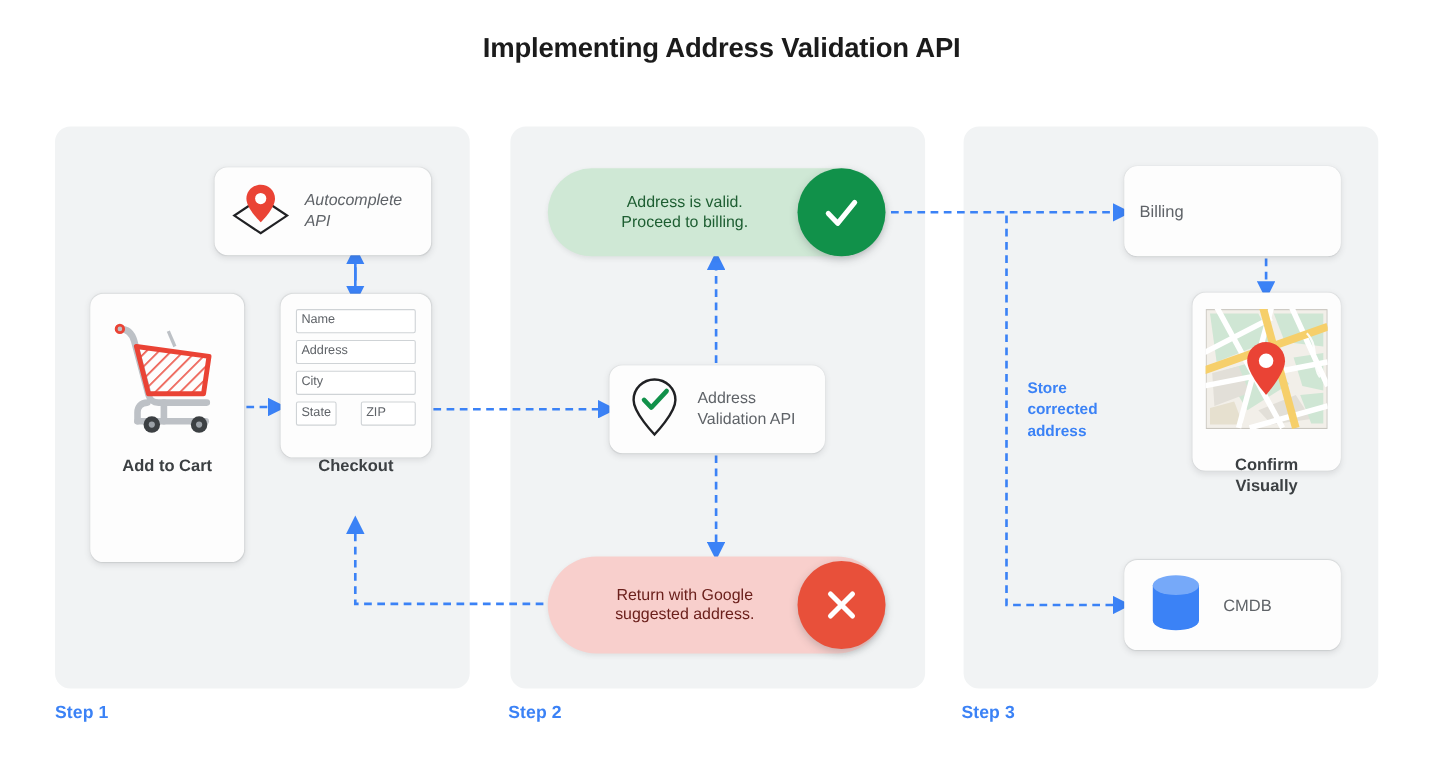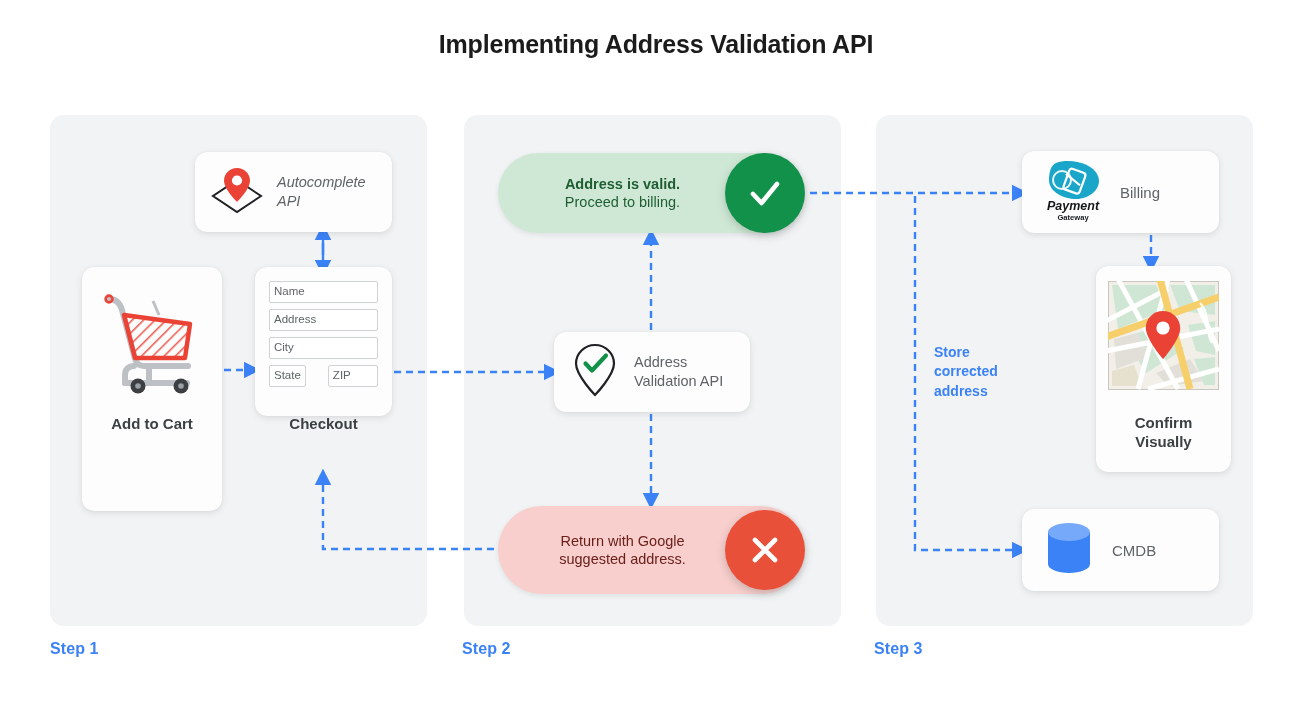--- a/index.html
+++ b/index.html
@@ -120,21 +120,21 @@
   }
   .pill-text {
     flex: 1;
     text-align: center;
     padding-right: 72px;
     padding-left: 14px;
     line-height: 1.26;
   }
   #pill-address-valid .pill-text { color: #1e5e32; font-size: 14.5px; }
   #pill-address-invalid .pill-text { color: #6b201c; font-size: 14.5px; }
-  .pill-text .strong { font-weight: bold; display: block; }
+  .pill-text .strong { font-weight: normal; display: block; }
   .pill-badge {
     position: absolute;
     right: 0; top: 50%;
     transform: translateY(-50%);
     width: 80px; height: 80px;
     border-radius: 50%;
     display: flex; align-items: center; justify-content: center;
     box-shadow: 0 3px 8px rgba(60,64,67,0.25);
   }
   #badge-valid   { background: #11914a; }
@@ -151,21 +151,21 @@
 
   
   #card-billing {
     left: 1022px; top: 151px; width: 197px; height: 82px;
     display: flex; align-items: center; padding-left: 14px; gap: 10px;
   }
   #card-billing .label { font-size: 15px; color: #5f6368; }
 
   
   #card-confirm-visually {
-    left: 1084px; top: 266px; width: 135px; height: 206px; margin-left: 12px;
+    left: 1084px; top: 266px; width: 135px; height: 162px;
   }
   #card-confirm-visually .cardtitle {
     position: absolute; left: 0; right: 0; top: 148px;
     text-align: center; font-size: 15px; font-weight: bold;
     color: #3c4043; line-height: 1.26;
   }
 
   
   #card-cmdb {
     left: 1022px; top: 509px; width: 197px; height: 82px;
@@ -317,32 +317,20 @@
     <span>suggested address.</span>
   </div>
   <div class="pill-badge" id="badge-invalid">
     <svg width="44" height="44" viewBox="0 0 44 44">
       <path d="M12 12 L32 32 M32 12 L12 32" stroke="#ffffff" stroke-width="4.6" stroke-linecap="round"></path>
     </svg>
   </div>
 </div>
 
 <div class="card" id="card-billing">
-  <span>
-    <svg width="74" height="66" viewBox="0 0 74 66">
-      <path d="M20 6 C34 1 57 6 62 19 C67 32 52 43 38 42 C24 41 13 33 13 23 C13 15 15 8 20 6 z" fill="#1aa6c8"></path>
-      <g fill="none" stroke="#ffffff" stroke-width="2.2">
-        <rect x="30" y="13" width="17" height="22" rx="3" transform="rotate(20 38 24)"></rect>
-        <path d="M28 20 l17 6" transform="rotate(20 38 24)"></path>
-      </g>
-      <path d="M26 14 a9 9 0 0 1 0 18 a9 9 0 0 1 0 -18 z" fill="none" stroke="#ffffff" stroke-width="2" opacity="0.9"></path>
-      <text x="37" y="53" text-anchor="middle" font-family="&quot;Liberation Sans&quot;, sans-serif" font-size="12.5" font-weight="bold" font-style="italic" fill="#17181a">Payment</text>
-      <text x="37" y="62.5" text-anchor="middle" font-family="&quot;Liberation Sans&quot;, sans-serif" font-size="7.6" font-weight="bold" fill="#17181a">Gateway</text>
-    </svg>
-  </span>
   <span class="label">Billing</span>
 </div>
 
 <div class="card" id="card-confirm-visually">
   <span>
     <svg width="111" height="109" viewBox="0 0 111 109" style="position:absolute;left:12px;top:15px;">
       <rect x="0.5" y="0.5" width="110" height="108" fill="#f2efe9" stroke="#c9c6bf"></rect>
       <g>
         <polygon points="4,4 48,4 60,28 10,48" fill="#cfe6d4"></polygon>
         <polygon points="62,4 107,4 107,34 72,30" fill="#cfe6d4"></polygon>

